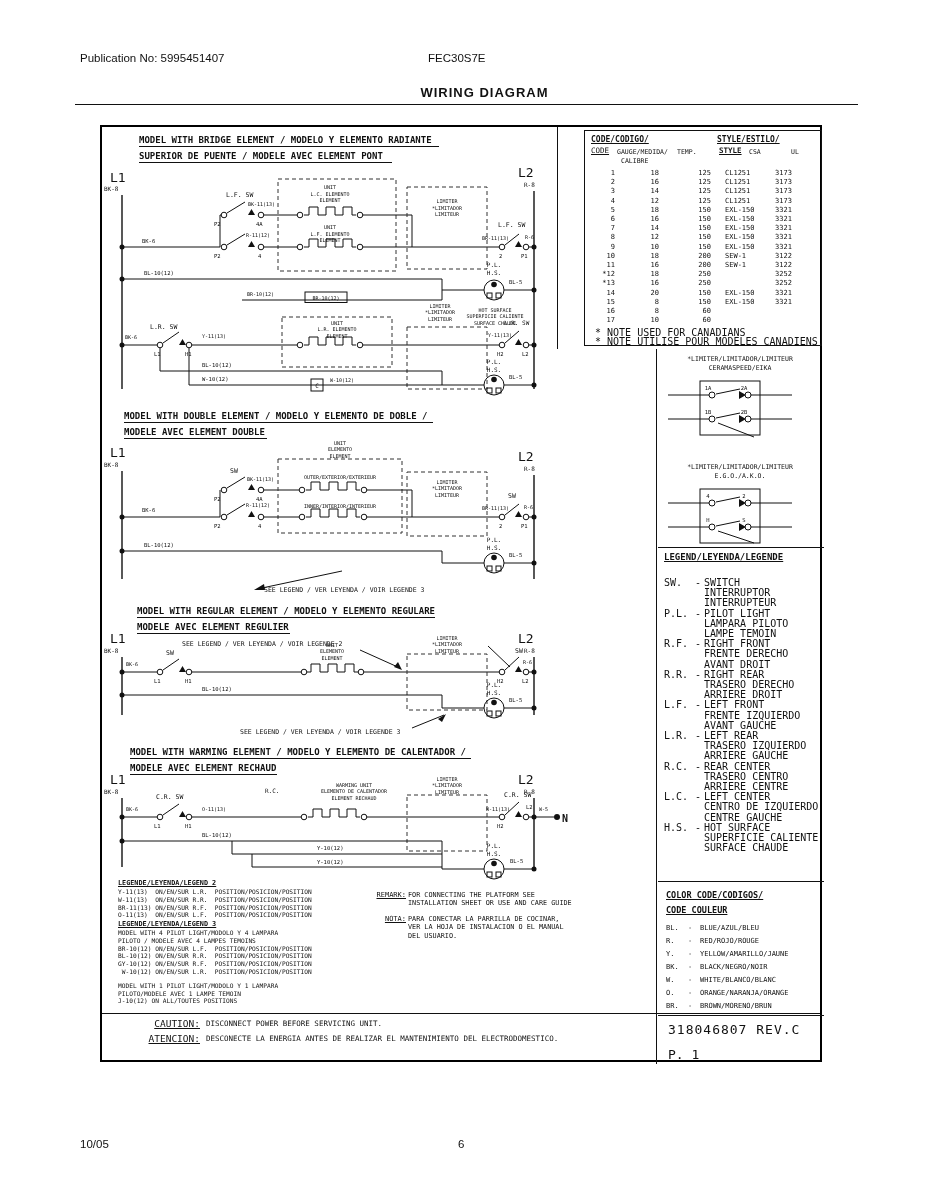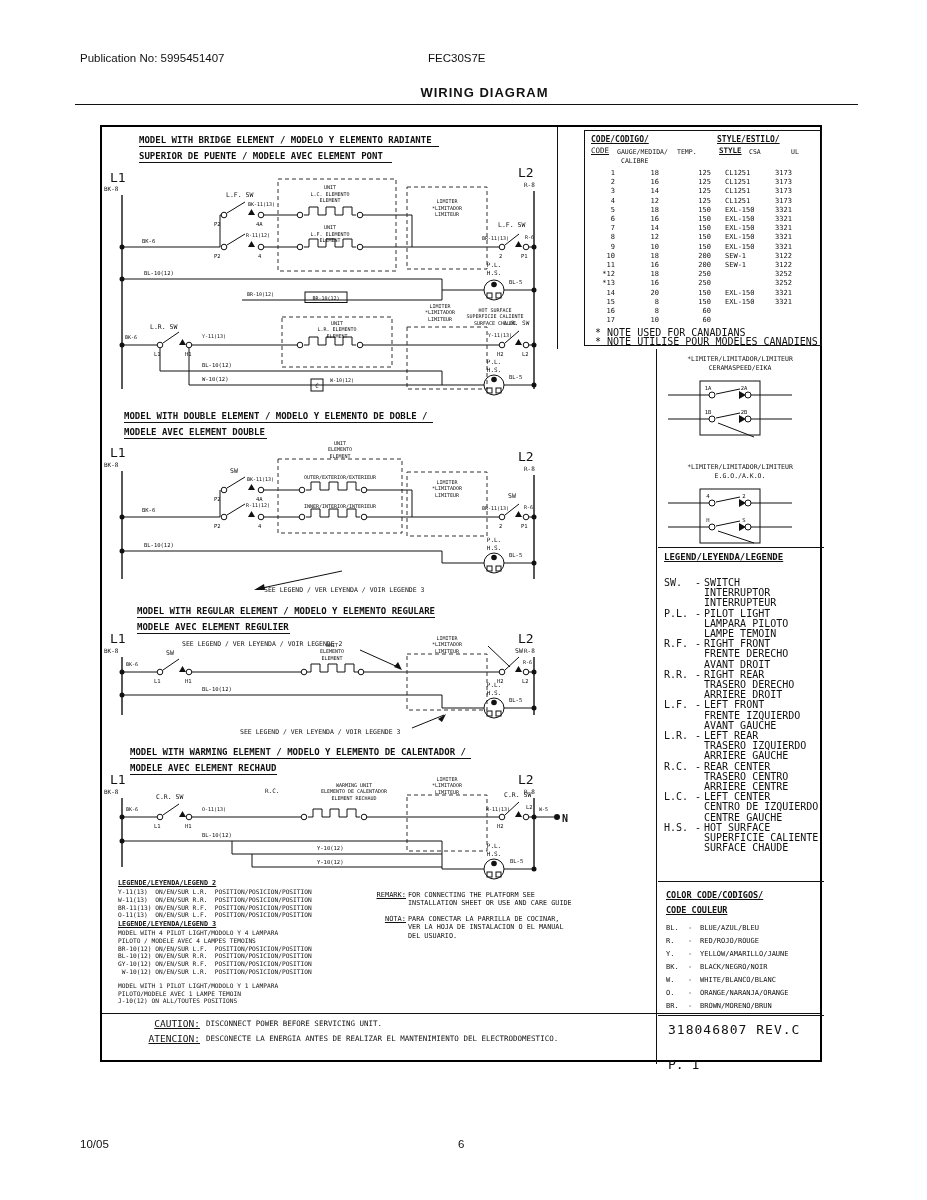--- a/index.html
+++ b/index.html
@@ -35,21 +35,21 @@
   .lgrow{display:flex;font-size:10px;line-height:10.2px}
   .lgrow .lab{width:28px}
   .lgrow .ldash{width:12px;text-align:center}
   #color-box{left:556px;top:755px;width:166px;height:133px;padding:6px 0 0 8px}
   #color-title{font-size:8.5px;font-weight:bold;text-decoration:underline;line-height:15px;margin-bottom:4px;white-space:pre-line}
   .ccrow{display:flex;font-size:7px;line-height:13px}
   .ccrow .lab{width:22px}
   .ccrow .ldash{width:12px}
   #part-box{left:556px;top:888px;width:166px;height:49px;border-top:1.5px solid #111;padding:6px 0 0 10px}
   #part-number{font-size:13px;letter-spacing:1px}
-  #part-page{font-size:13px;margin-top:20px}
+  #part-page{font-size:13px;margin-top:10px}
   
   #legend2-block{left:16px;top:752px;width:225px}
   #legend3-block{left:16px;top:793px;width:235px}
   .small-title{font-size:6.8px;font-weight:bold;text-decoration:underline;line-height:9px}
   .small-line{font-size:6.2px;line-height:7.8px;white-space:pre}
   .small-pre{font-size:6.2px;line-height:7.8px;white-space:pre-line}
   #legend3-outro{margin-top:6px}
   #remarks-block{left:240px;top:764px;width:310px}
   .remrow{display:flex;margin-bottom:7px}
   .remlab{width:64px;text-align:right;font-size:7px;text-decoration:underline;flex:none}

